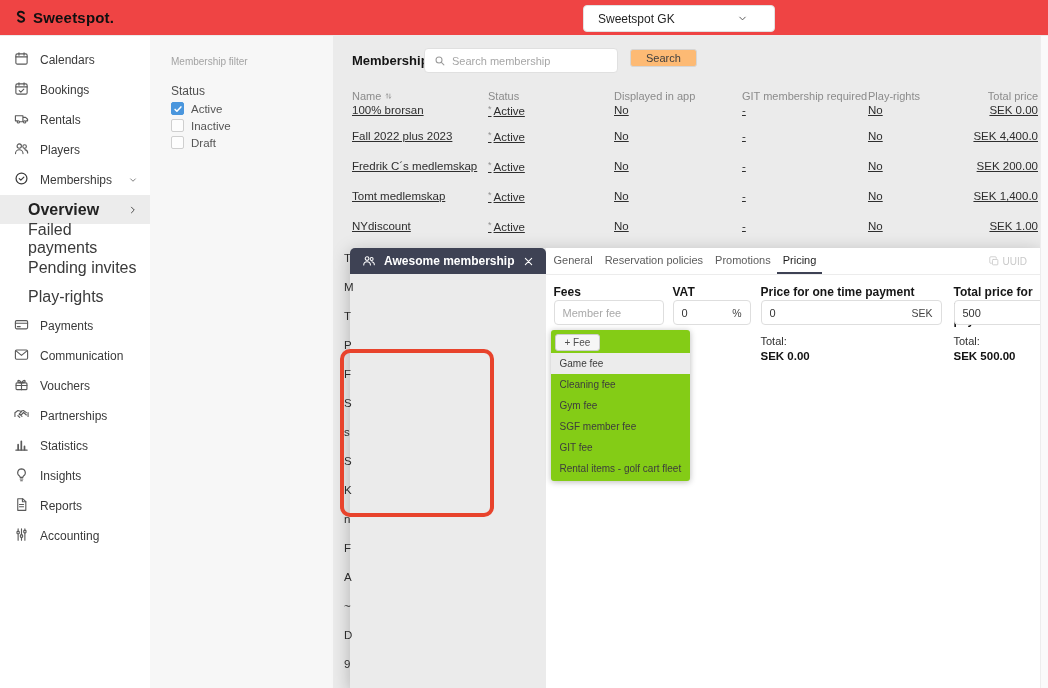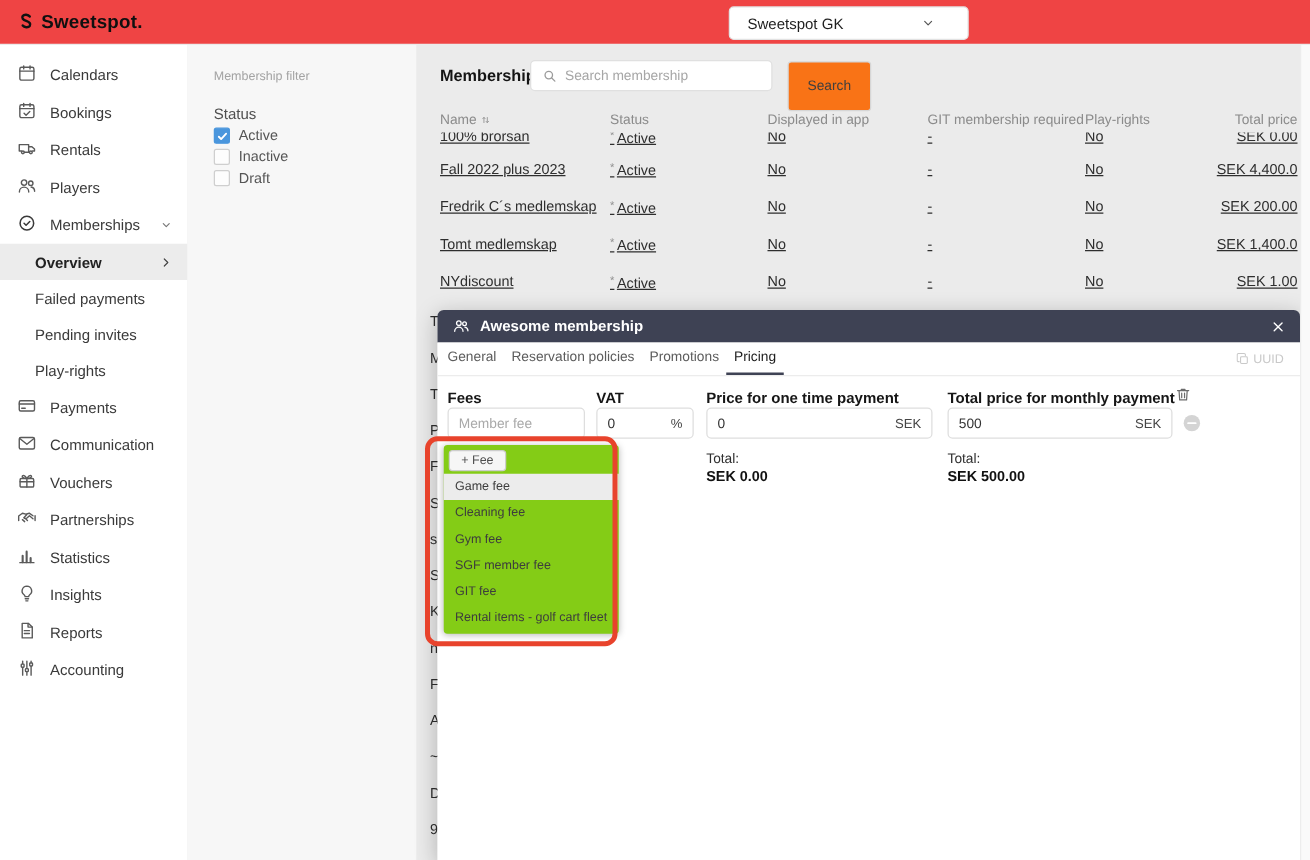--- a/index.html
+++ b/index.html
@@ -11,21 +11,21 @@
   .topbar { position:absolute; left:0; top:0; right:0; height:36px; background:#ef4444; border-bottom:1px solid #ebebeb; z-index:30; display:flex; align-items:center; }
   .brand { display:flex; align-items:center; gap:6px; padding-left:13px; font-weight:700; font-size:15px; color:#101010; letter-spacing:.2px; }
   .club-select { position:absolute; left:583px; top:5px; width:192px; height:27px; background:#fff; border:1px solid #e2e2e2; border-radius:4px; display:flex; align-items:center; padding:0 14px; font-size:12px; color:#1f1f1f; cursor:pointer; }
   .club-select .chev { margin-left:auto; margin-right:12px; display:flex; }
 
   
   .sidebar { position:absolute; left:0; top:36px; bottom:0; width:150px; background:#fff; z-index:10; padding-top:9px; }
   .snav-item { height:30px; display:flex; align-items:center; gap:11px; padding:0 12px 0 14px; font-size:12px; color:#3a3a3a; cursor:pointer; white-space:nowrap; }
   .snav-item svg { flex:none; }
   .snav-item .chev-end { margin-left:auto; display:flex; }
-  .subitem { height:29px; display:flex; align-items:center; padding:0 12px 0 28px; font-size:12px; color:#3a3a3a; cursor:pointer; }
+  .subitem { height:29px; display:flex; align-items:center; padding:0 12px 0 28px; font-size:16px; color:#3a3a3a; cursor:pointer; }
   .subitem .chev-end { margin-left:auto; display:none; }
   .subitem.selected { background:#ececec; font-weight:700; color:#222; }
   .subitem.selected .chev-end { display:flex; }
 
   
   .filter-panel { position:absolute; left:150px; top:36px; bottom:0; width:183px; background:#f7f7f7; z-index:10; padding:20px 0 0 21px; }
   .fp-title { font-size:10px; color:#a3a3a3; }
   .fp-group { margin-top:17px; font-size:12px; color:#4f4f4f; }
   .fp-opt { display:flex; align-items:center; gap:7px; margin-top:4px; font-size:11.5px; color:#555; }
   .fp-opt:first-of-type { margin-top:8px; }
@@ -33,39 +33,39 @@
   .cbx svg { display:none; }
   .cbx.checked { background:#4a96dd; border-color:#4a96dd; }
   .cbx.checked svg { display:block; }
 
   
   .main { position:absolute; left:333px; top:36px; right:0; bottom:0; background:#ebebeb; z-index:1; }
   .m-title { position:absolute; left:19px; top:17px; font-size:13px; font-weight:700; color:#141414; }
   .search-box { position:absolute; left:91px; top:12px; width:194px; height:25px; background:#fff; border:1px solid #e0e0e0; border-radius:4px; display:flex; align-items:center; gap:6px; padding:0 9px; }
   .search-box input { border:none; outline:none; flex:1; font-size:11px; color:#333; background:transparent; font-family:inherit; }
   .search-box input::placeholder { color:#a6a6a6; }
-  .search-btn { position:absolute; left:297px; top:13px; height:40px; padding:0 15px; background:#f97316; border:1px solid #d6d6d6; border-radius:3px; font-size:11px; color:#3f3f3f; display:flex; align-items:center; cursor:pointer; }
+  .search-btn { position:absolute; left:297px; top:13px; height:18px; padding:0 15px; background:#fdba74; border:1px solid #d6d6d6; border-radius:3px; font-size:11px; color:#3f3f3f; display:flex; align-items:center; cursor:pointer; }
 
   .grid-row { display:grid; grid-template-columns:136px 126px 128px 126px 100px 1fr; padding-left:19px; align-items:center; }
   .thead { position:absolute; left:0; right:8px; top:52px; height:16px; font-size:11px; color:#8b8b8b; }
   .th-name { display:flex; gap:3px; align-items:center; }
   .right { text-align:right; padding-right:2px; }
   .t-rows { position:absolute; left:0; right:8px; top:70px; }
   .trow { height:30px; }
   .trow-inner { height:30px; font-size:11.5px; color:#2e2e2e;text-decoration:underline; }
   .trow.clipped { height:15px; overflow:hidden; }
   .trow.clipped .trow-inner { margin-top:-11px; }
   .smark { font-size:9px; color:#8f8f8f; vertical-align:3px; margin-right:2px; }
   .peek-frag { position:absolute; left:11px; width:9px; overflow:hidden; font-size:11.5px; color:#2e2e2e; }
 
   
   .vscroll { position:absolute; right:0; top:36px; bottom:0; width:8px; background:#fafafa; border-left:1px solid #ededed; z-index:25; }
 
   
-  .modal { position:absolute; left:350px; top:248px; width:690px; height:440px; z-index:20; box-shadow:0 4px 18px rgba(0,0,0,.25); border-radius:5px 5px 0 0; display:flex; flex-direction:column; }
+  .modal { position:absolute; left:350px; top:248px; width:690px; height:440px; z-index:20; box-shadow:0 4px 18px rgba(0,0,0,.25); border-radius:5px 5px 0 0; display:flex; flex-direction:row; }
   .modal-header { height:26px; background:#3e4254; border-radius:5px 5px 0 0; display:flex; align-items:center; padding:0 12px; gap:8px; flex:none; }
   .modal-title { color:#fff; font-size:12px; font-weight:600; }
   .modal-close { margin-left:auto; display:flex; cursor:pointer; }
   .modal-body { flex:1; background:#fff; display:flex; flex-direction:column; }
   .tabs { height:27px; display:flex; align-items:stretch; padding-left:2px; border-bottom:1px solid #ececec; flex:none; }
   .tab { display:flex; align-items:center; padding:0 6px; font-size:11px; color:#5c5c5c; border-bottom:2px solid transparent; cursor:pointer; }
   .tab.active { color:#1d1d1d; border-bottom-color:#3e4254; font-weight:500; }
   .uuid-btn { margin-left:auto; display:flex; align-items:center; gap:4px; padding-right:13px; font-size:10px; color:#c9c9c9; cursor:pointer; }
   .pricing { position:relative; flex:1; }
   .col-label { position:absolute; top:10px; font-weight:700; font-size:12px; color:#161616; }

